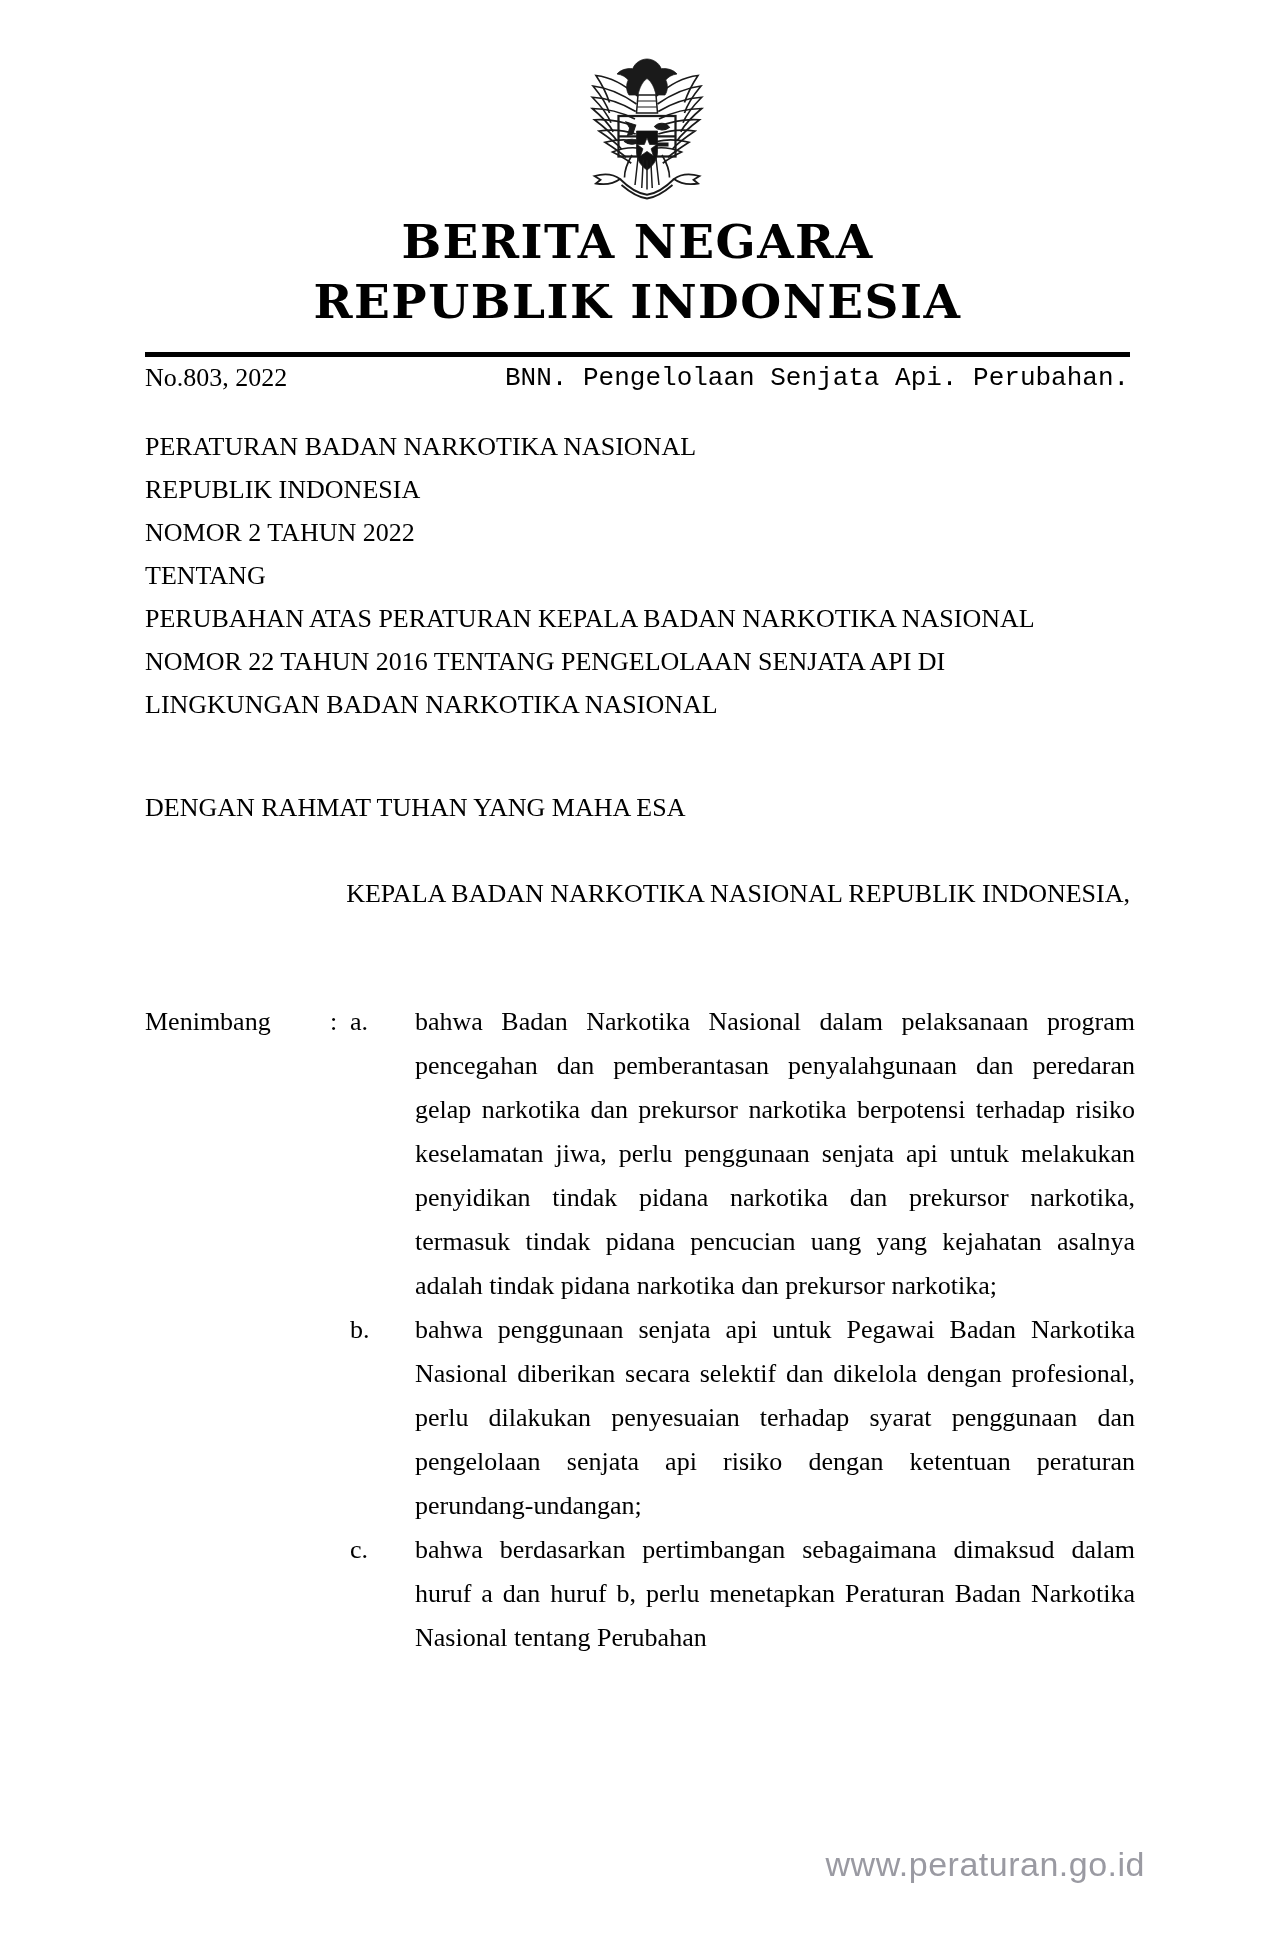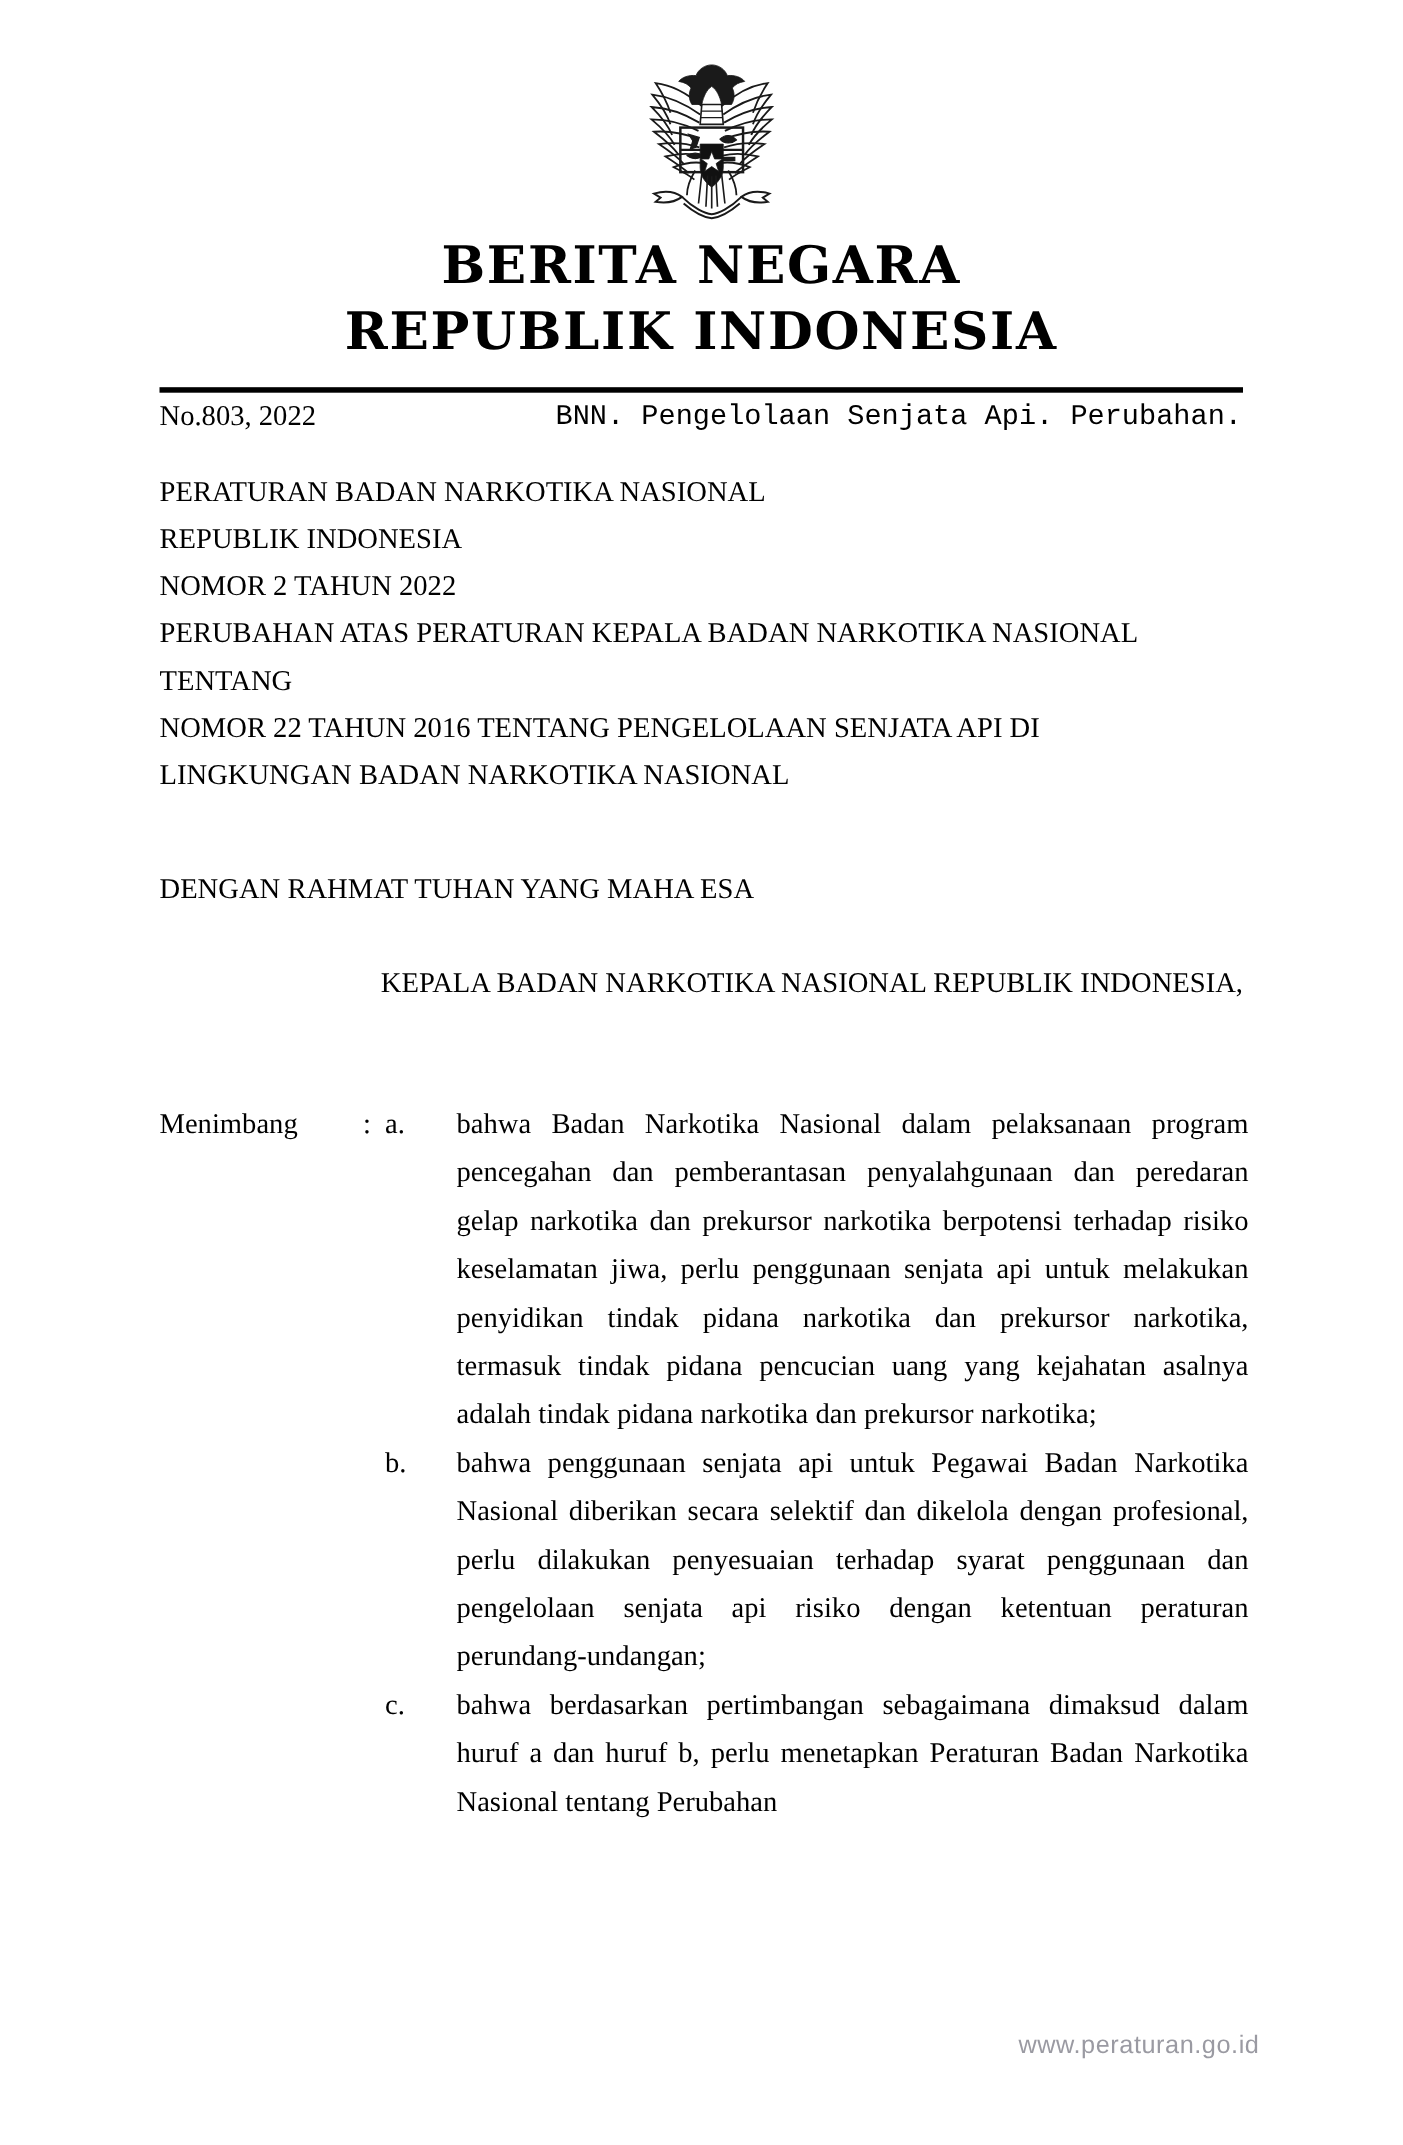--- a/index.html
+++ b/index.html
@@ -173,21 +173,21 @@
   
   .footer {
     position: absolute;
     left: 0;
     top: 1845px;
     width: 1275px;
     text-align: right;
     padding-right: 130px;
     box-sizing: border-box;
     font-family: "Liberation Sans", "DejaVu Sans", sans-serif;
-    font-size: 23px;
+    font-size: 34px;
     color: #9a9aa2;
     letter-spacing: 0.5px;
   }
 </style>
 </head>
 <body>
 
 <div class="page">
 
   <div class="emblem-wrap">
@@ -263,22 +263,22 @@
 
   <div class="meta-row">
     <span class="no">No.803, 2022</span>
     <span class="subject">BNN. Pengelolaan Senjata Api. Perubahan.</span>
   </div>
 
   <div class="title-block">
     <div class="tline">PERATURAN BADAN NARKOTIKA NASIONAL</div>
     <div class="tline">REPUBLIK INDONESIA</div>
     <div class="tline">NOMOR 2 TAHUN 2022</div>
+    <div class="tline">TENTANG</div>
     <div class="tline">PERUBAHAN ATAS PERATURAN KEPALA BADAN NARKOTIKA NASIONAL</div>
-    <div class="tline">TENTANG</div>
     <div class="tline">NOMOR 22 TAHUN 2016 TENTANG PENGELOLAAN SENJATA API DI</div>
     <div class="tline">LINGKUNGAN BADAN NARKOTIKA NASIONAL</div>
   </div>
 
   <div class="invocation">DENGAN RAHMAT TUHAN YANG MAHA ESA</div>
 
   <div class="authority">KEPALA BADAN NARKOTIKA NASIONAL REPUBLIK INDONESIA,</div>
 
   <div class="considering">
     <div class="cons-label">Menimbang</div>

